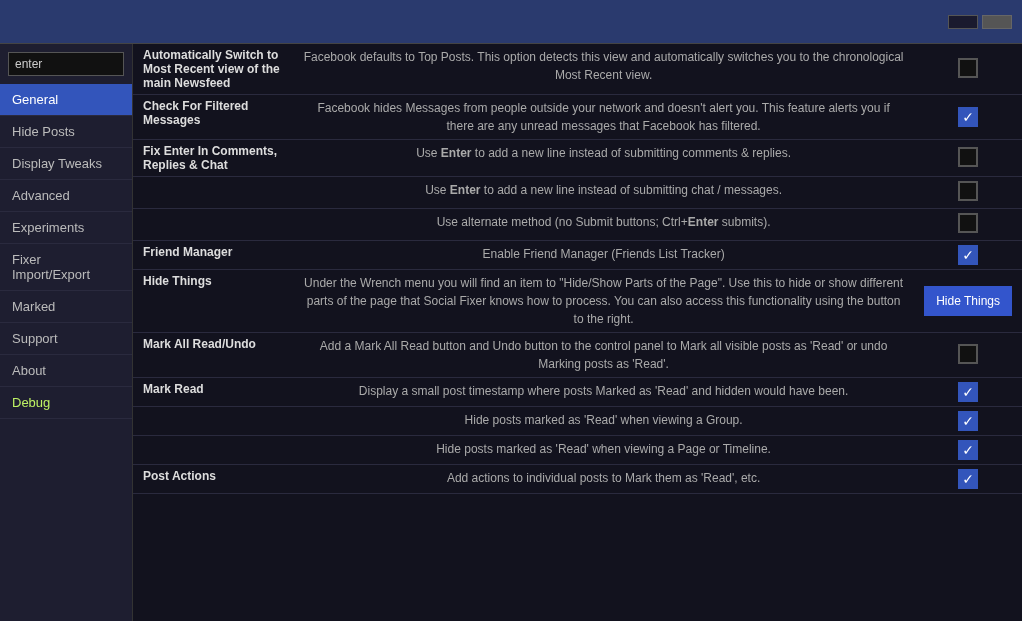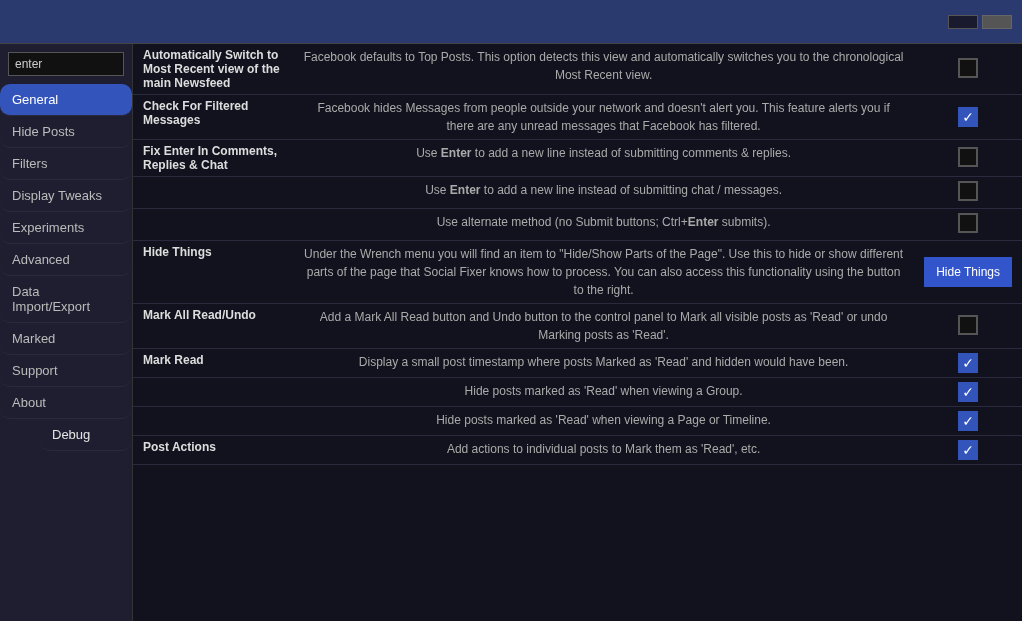--- a/index.html
+++ b/index.html
@@ -73,27 +73,26 @@
       padding: 4px 6px;
       font-size: 12px;
       width: calc(100% - 16px);
     }
     .sidebar-item {
       padding: 8px 12px;
       cursor: pointer;
       color: #bbb;
       font-size: 13px;
       border-bottom: 1px solid #2a2a3e;
-      border-radius: 10px;
     }
     .sidebar-item.active {
       background: #3355bb;
       color: #fff;
     }
-    .sidebar-item.muted { color: #e5e5e5; margin-left: 40px; }
+    .sidebar-item.muted { color: #bef264; }
 
     
     .main {
       flex: 1;
       background: #12121e;
       overflow-y: auto;
     }
     .main::-webkit-scrollbar { width: 6px; }
     .main::-webkit-scrollbar-track { background: #1a1a2e; }
     .main::-webkit-scrollbar-thumb { background: #444; }
@@ -168,25 +167,24 @@
     <button class="btn-cancel"></button>
   </div>
 </div>
 
 <div class="layout">
   <div class="sidebar">
     <input class="search-input" type="text" placeholder="enter" value="enter" style="">
     <div id="sidebar-items">
         <div class="sidebar-item active">General</div>
         <div class="sidebar-item">Hide Posts</div>
-        <div class="sidebar-item">Filters</div>
         <div class="sidebar-item">Display Tweaks</div>
+        <div class="sidebar-item">Advanced</div>
         <div class="sidebar-item">Experiments</div>
-        <div class="sidebar-item">Advanced</div>
-        <div class="sidebar-item">Data Import/Export</div>
+        <div class="sidebar-item">Fixer Import/Export</div>
         <div class="sidebar-item">Marked</div>
         <div class="sidebar-item">Support</div>
         <div class="sidebar-item">About</div>
         <div class="sidebar-item muted">Debug</div>
       </div>
   </div>
   <div class="main">
     <table id="settings-table">
       <tbody id="settings-tbody">
           <tr>
@@ -208,20 +206,25 @@
             <td class="col-label"></td>
             <td class="col-desc">Use <b>Enter</b> to add a new line instead of submitting chat / messages.</td>
             <td class="col-action"><div class="checkbox"></div></td>
           </tr>
           <tr>
             <td class="col-label"></td>
             <td class="col-desc">Use alternate method (no Submit buttons; Ctrl+<b>Enter</b> submits).</td>
             <td class="col-action"><div class="checkbox"></div></td>
           </tr>
           <tr>
+            <td class="col-label">Friend Manager</td>
+            <td class="col-desc">Enable Friend Manager (Friends List Tracker)</td>
+            <td class="col-action"><div class="checkbox checked"></div></td>
+          </tr>
+          <tr>
             <td class="col-label">Hide Things</td>
             <td class="col-desc">Under the Wrench menu you will find an item to "Hide/Show Parts of the Page". Use this to hide or show different parts of the page that Social Fixer knows how to process. You can also access this functionality using the button to the right.</td>
             <td class="col-action"><button class="btn-hide-things">Hide Things</button></td>
           </tr>
           <tr>
             <td class="col-label">Mark All Read/Undo</td>
             <td class="col-desc">Add a Mark All Read button and Undo button to the control panel to Mark all visible posts as 'Read' or undo Marking posts as 'Read'.</td>
             <td class="col-action"><div class="checkbox"></div></td>
           </tr>
           <tr>

